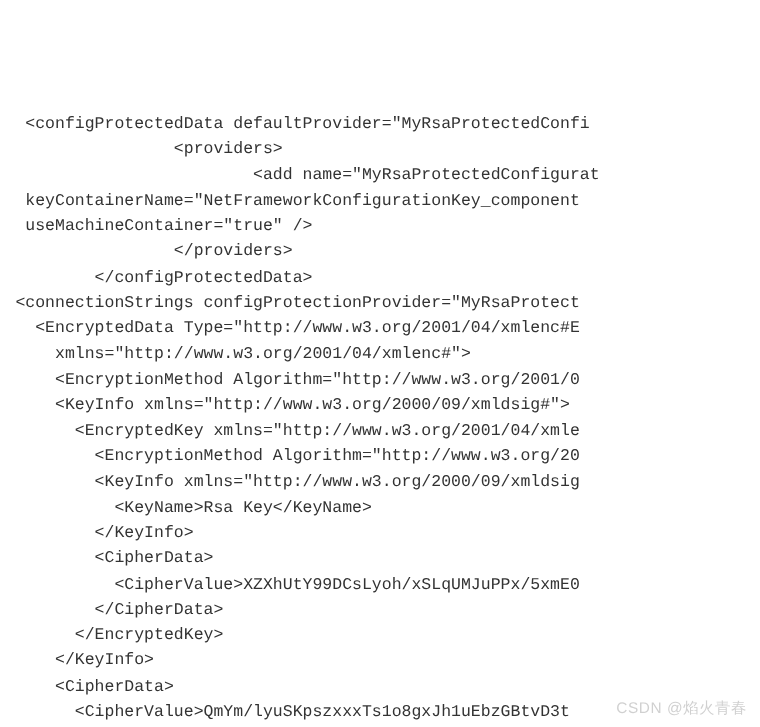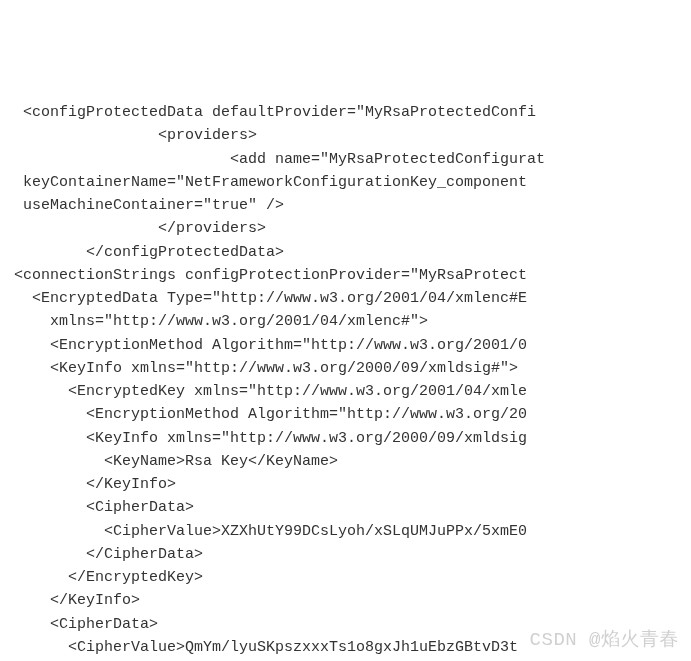--- a/index.html
+++ b/index.html
@@ -21,22 +21,22 @@
       position: relative;
     }
     .code-line {
       display: block;
       white-space: pre;
     }
     .watermark {
       position: absolute;
       bottom: 6px;
       right: 12px;
-      font-family: Liberation Mono, monospace;
-      font-size: 19px;
+      font-family: Liberation Sans, sans-serif;
+      font-size: 14px;
       color: rgba(120, 120, 120, 0.35);
       letter-spacing: 0.5px;
     }
   </style>
 </head>
 <body>
 
 
 
 <div><span class="code-line"> &lt;configProtectedData defaultProvider="MyRsaProtectedConfi</span><span class="code-line">                &lt;providers&gt;</span><span class="code-line">                        &lt;add name="MyRsaProtectedConfigurat</span><span class="code-line"> keyContainerName="NetFrameworkConfigurationKey_component</span><span class="code-line"> useMachineContainer="true" /&gt;</span><span class="code-line">                &lt;/providers&gt;</span><span class="code-line">        &lt;/configProtectedData&gt;</span><span class="code-line">&lt;connectionStrings configProtectionProvider="MyRsaProtect</span><span class="code-line">  &lt;EncryptedData Type="http://www.w3.org/2001/04/xmlenc#E</span><span class="code-line">    xmlns="http://www.w3.org/2001/04/xmlenc#"&gt;</span><span class="code-line">    &lt;EncryptionMethod Algorithm="http://www.w3.org/2001/0</span><span class="code-line">    &lt;KeyInfo xmlns="http://www.w3.org/2000/09/xmldsig#"&gt;</span><span class="code-line">      &lt;EncryptedKey xmlns="http://www.w3.org/2001/04/xmle</span><span class="code-line">        &lt;EncryptionMethod Algorithm="http://www.w3.org/20</span><span class="code-line">        &lt;KeyInfo xmlns="http://www.w3.org/2000/09/xmldsig</span><span class="code-line">          &lt;KeyName&gt;Rsa Key&lt;/KeyName&gt;</span><span class="code-line">        &lt;/KeyInfo&gt;</span><span class="code-line">        &lt;CipherData&gt;</span><span class="code-line">          &lt;CipherValue&gt;XZXhUtY99DCsLyoh/xSLqUMJuPPx/5xmE0</span><span class="code-line">        &lt;/CipherData&gt;</span><span class="code-line">      &lt;/EncryptedKey&gt;</span><span class="code-line">    &lt;/KeyInfo&gt;</span><span class="code-line">    &lt;CipherData&gt;</span><span class="code-line">      &lt;CipherValue&gt;QmYm/lyuSKpszxxxTs1o8gxJh1uEbzGBtvD3t</span></div>

